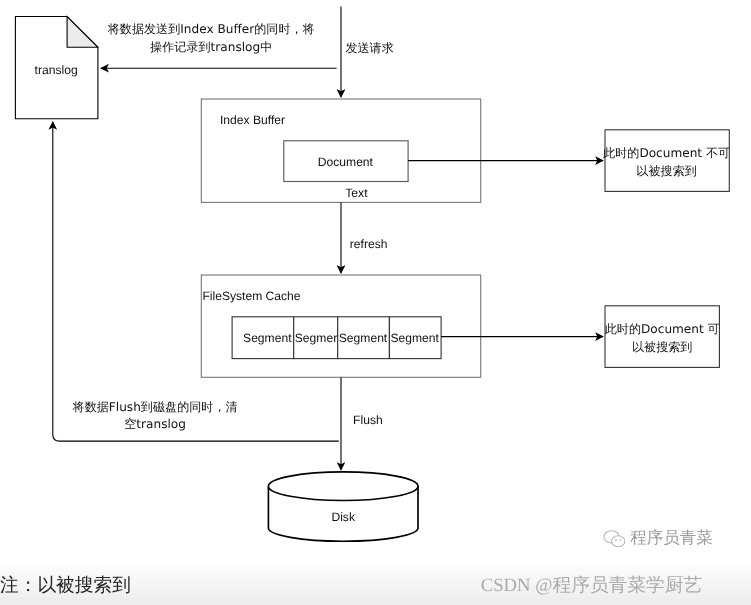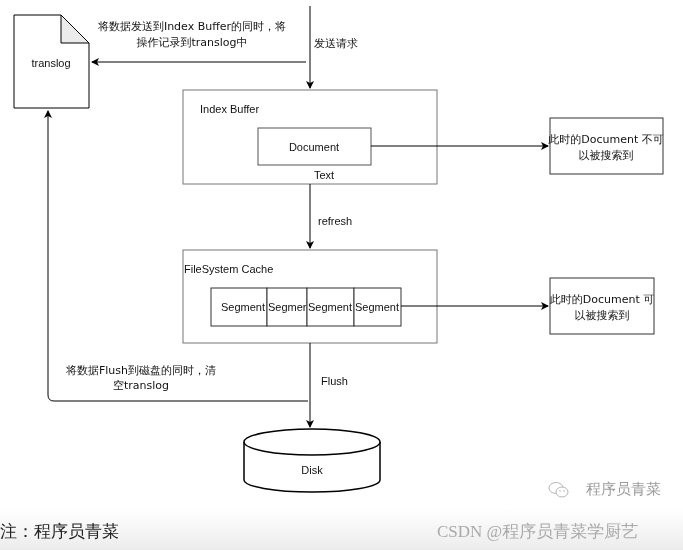--- a/index.html
+++ b/index.html
@@ -18,21 +18,21 @@
   }
   .note {
     position: absolute; left: 0; top: 520px;
     font-size: 17px; color: #222;
     font-family: "DejaVu Sans", sans-serif;
   }
   .wm-line1 {
     position: absolute; left: 548px; top: 480px;
     font-size: 15px; color: #9a9a9a;
     font-family: "DejaVu Sans", sans-serif;
-    display: flex; align-items: center; gap: 16px;
+    display: flex; align-items: center; gap: 3px;
   }
   .wm-line2 {
     position: absolute; left: 437px; top: 520px;
     font-size: 17px; color: #aaaaaa;
     font-family: Liberation Serif, serif;
   }
 </style>
 </head>
 <body>
 
@@ -105,21 +105,21 @@
   <text class="lbl-cn" x="141" y="389" text-anchor="middle">空translog</text>
 
   <g>
     <path d="M244,442 L244,480 A68,12 0 0 0 380,480 L380,442" fill="#fff" stroke="#000" stroke-width="1.5"></path>
     <ellipse cx="312" cy="442" rx="68" ry="13" fill="#fff" stroke="#000" stroke-width="1.5"></ellipse>
     <text class="lbl" x="312" y="474" text-anchor="middle">Disk</text>
   </g>
 </svg>
 
 <div class="footer"></div>
-<div class="note">注：程序员青菜</div>
+<div class="note">注：以被搜索到</div>
 
 <div class="wm-line1">
   <svg width="22" height="18" viewBox="0 0 22 18">
     <ellipse cx="8" cy="7" rx="7" ry="5.5" fill="none" stroke="#b5b5b5" stroke-width="1"></ellipse>
     <ellipse cx="14" cy="11" rx="6" ry="5" fill="#fff" stroke="#b5b5b5" stroke-width="1"></ellipse>
     <circle cx="12" cy="10" r="0.8" fill="#b5b5b5"></circle>
     <circle cx="16" cy="10" r="0.8" fill="#b5b5b5"></circle>
   </svg>
   <span>程序员青菜</span>
 </div>

